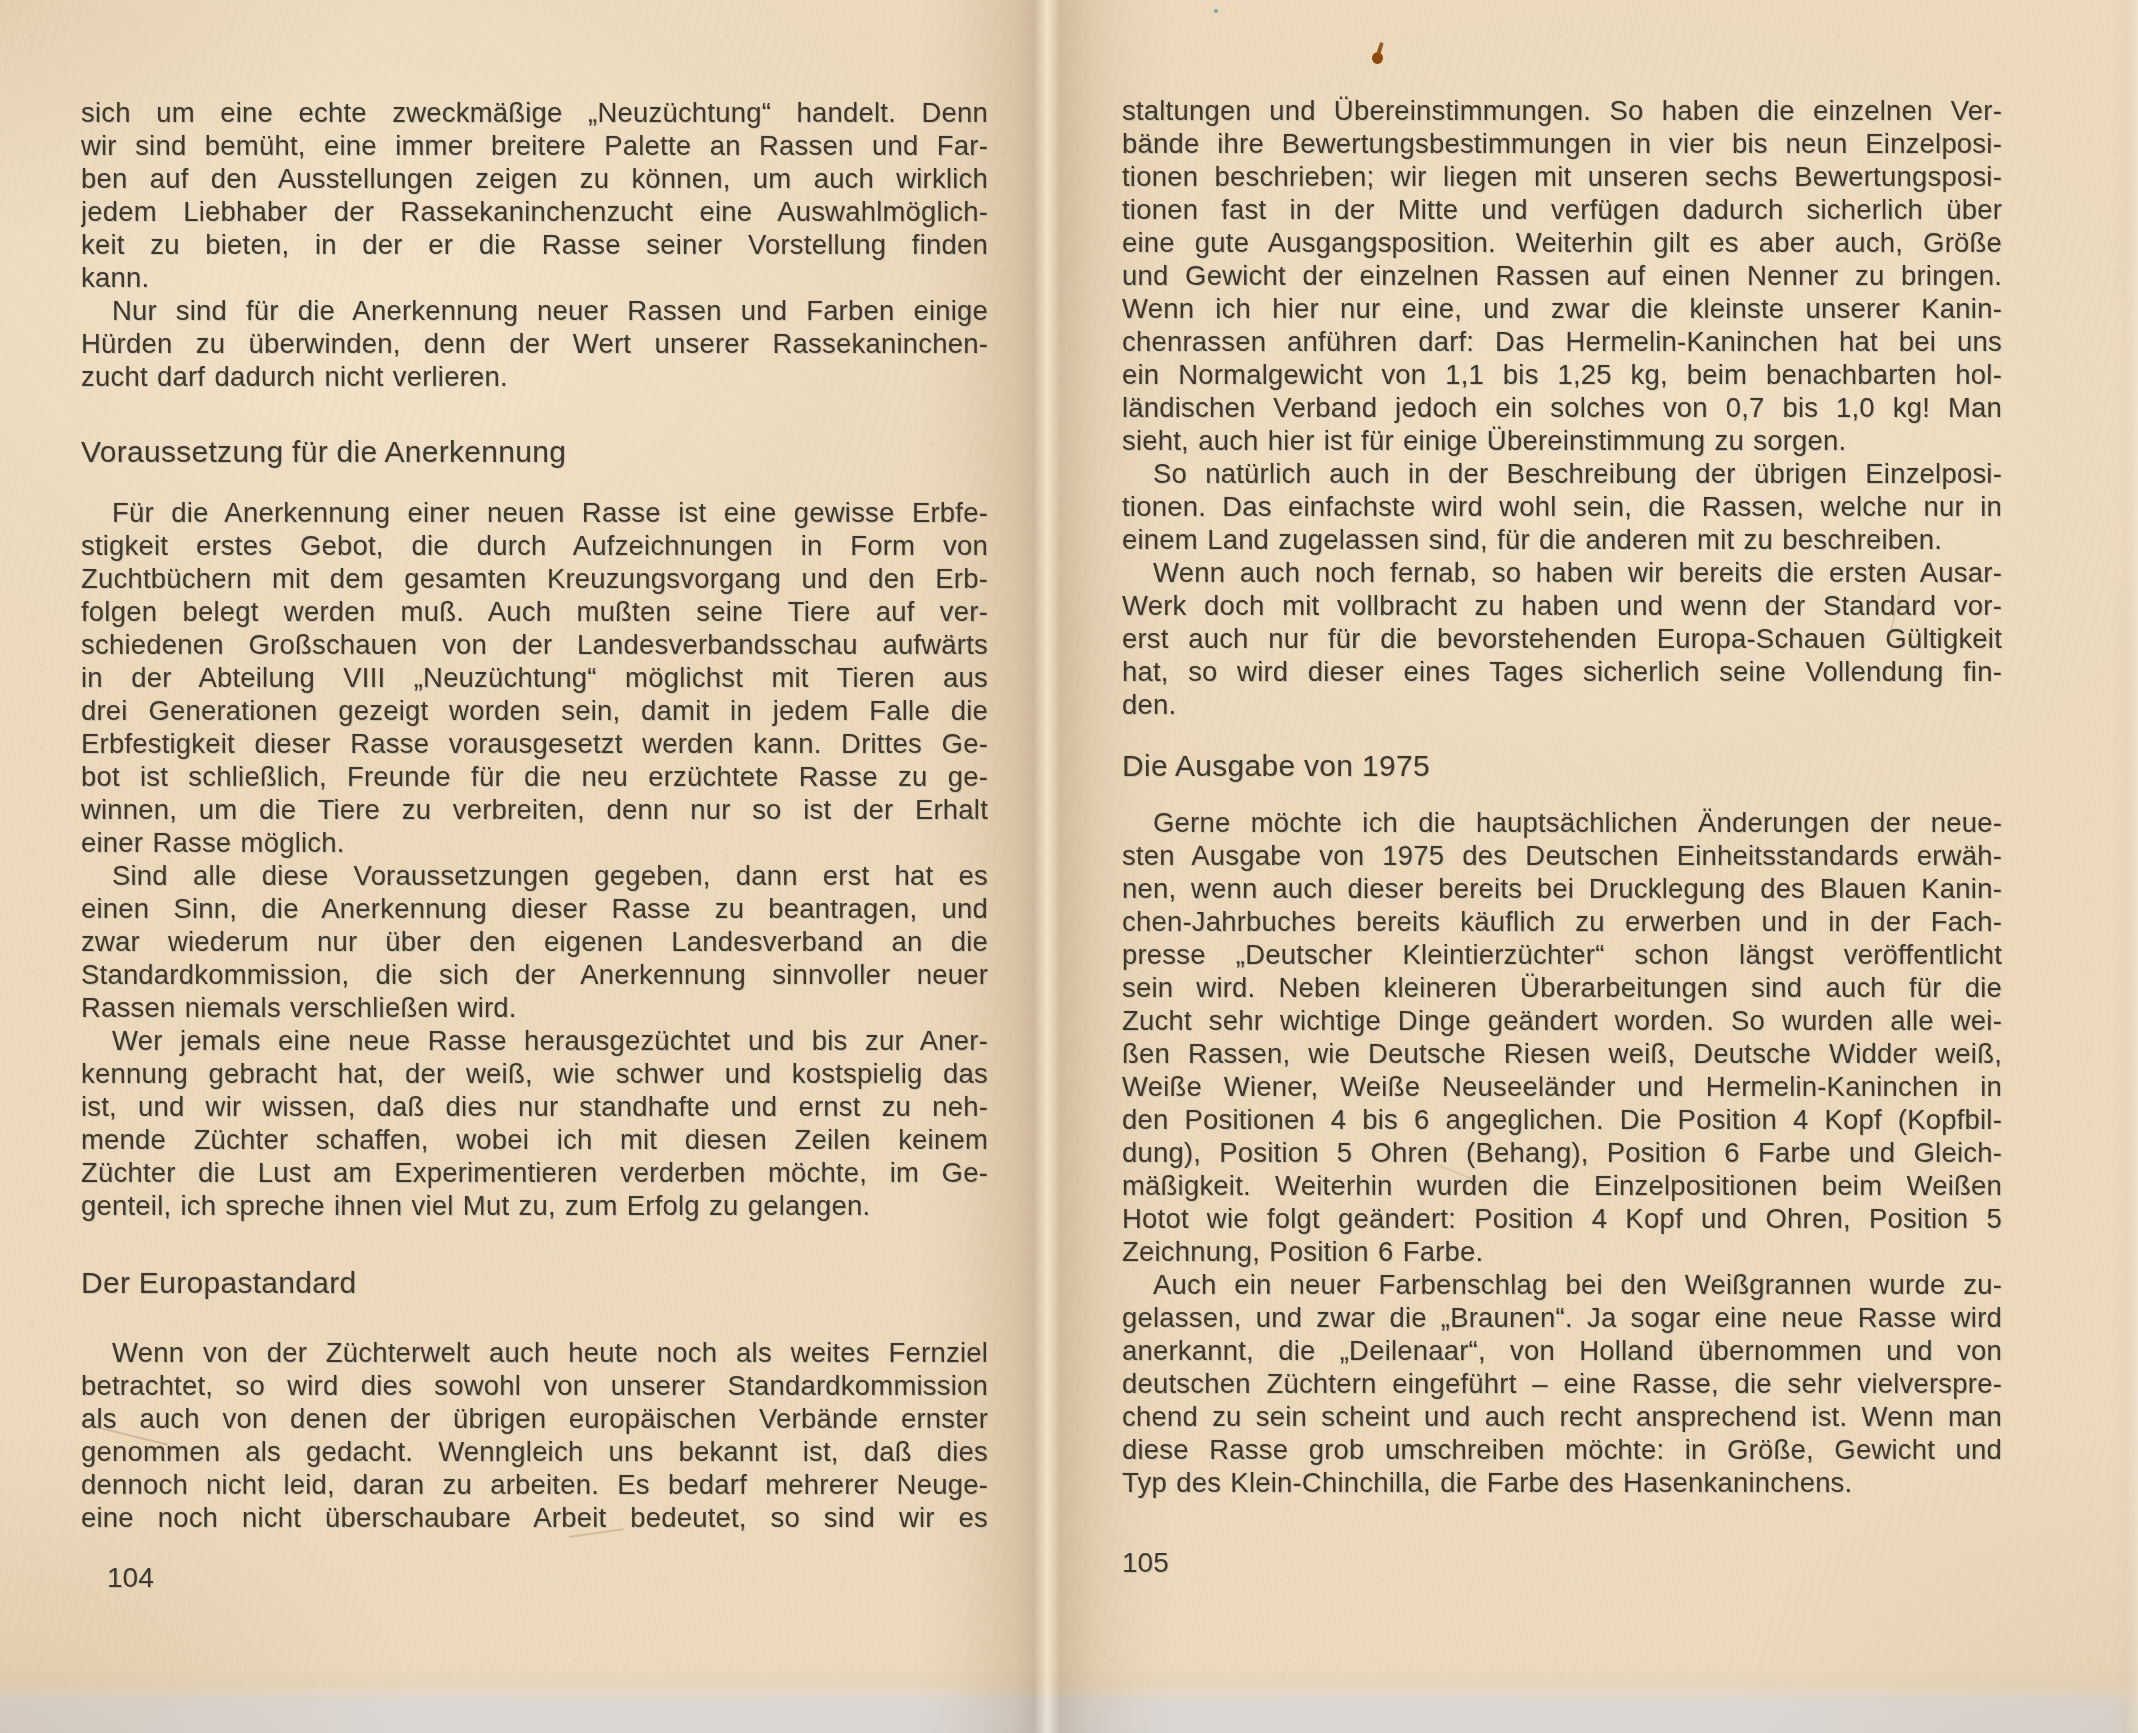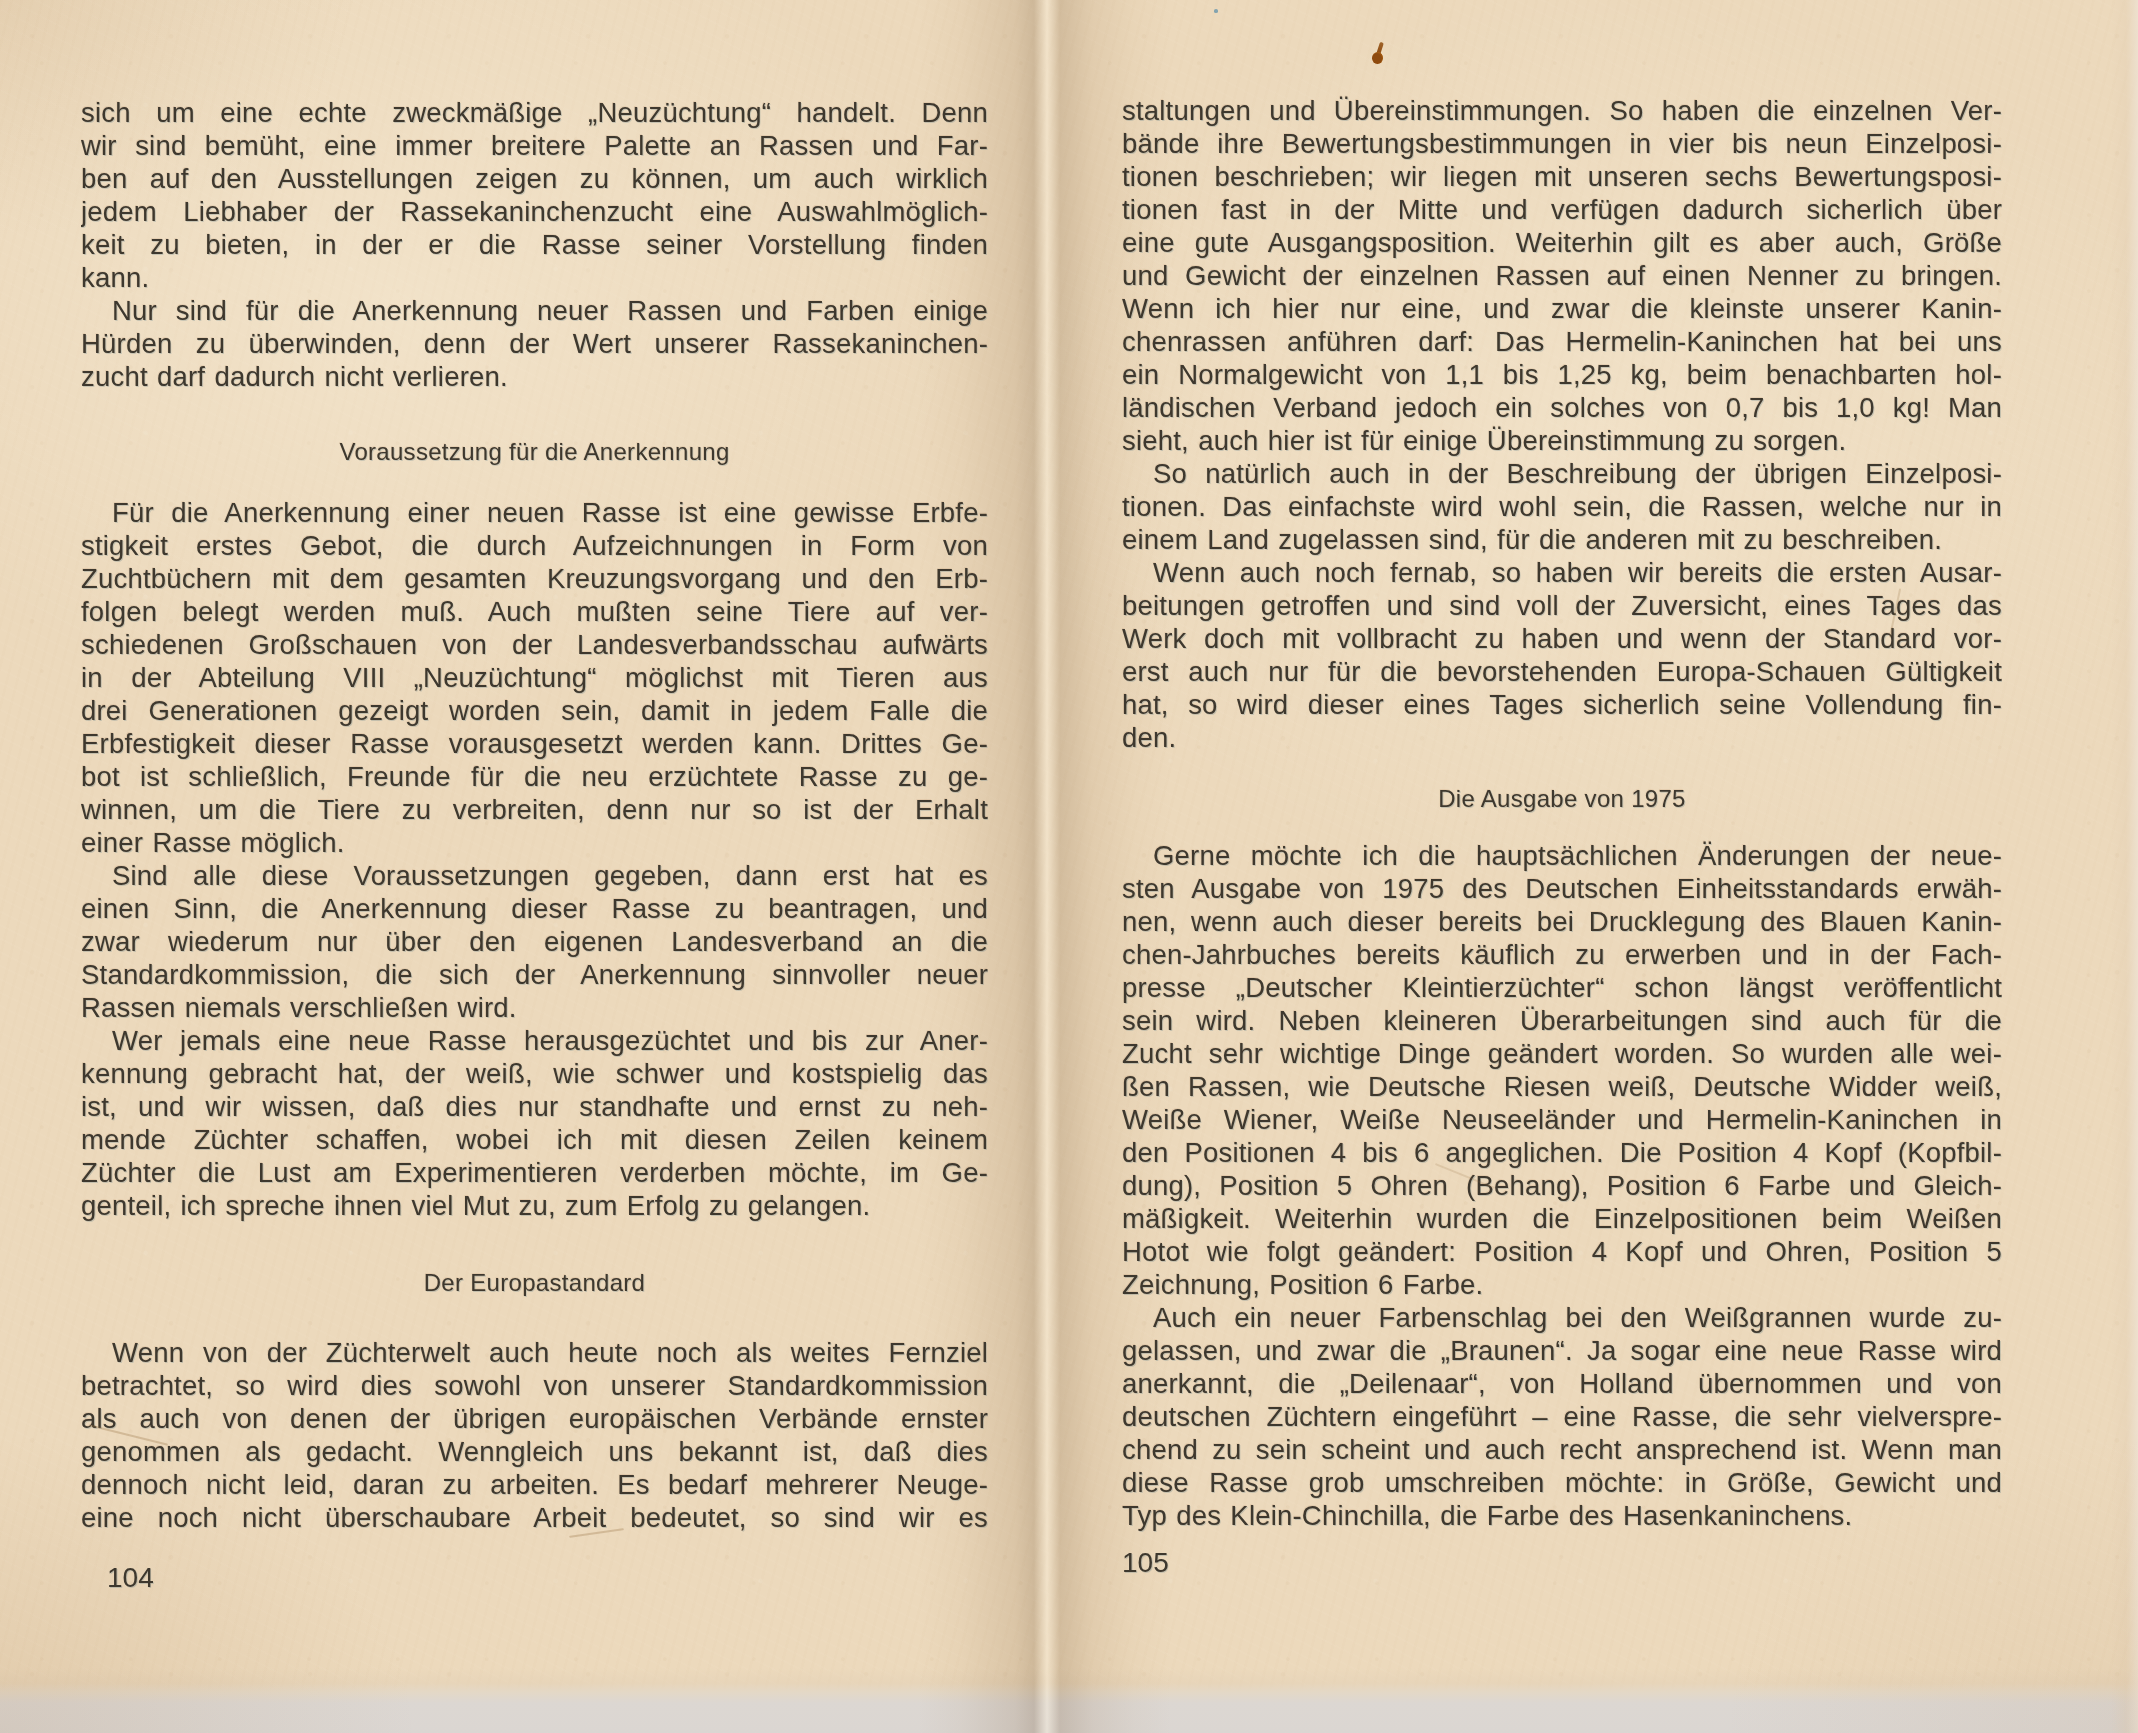--- a/index.html
+++ b/index.html
@@ -53,22 +53,21 @@
     overflow:hidden;
     text-align:justify;
     text-align-last:justify;
     letter-spacing:0.2px;
     word-spacing:1.4px;
     text-shadow:0.9px 1.2px 0 rgba(40,92,116,0.20), -0.6px -0.6px 0 rgba(152,82,30,0.10);
   }
   .line.last{text-align-last:left;}
   .line.indent{text-indent:31px;}
   .heading{
-    font-size:24px;line-height:33px;height:33px;
-    text-align:center;
+    font-size:30px;line-height:33px;height:33px;
     letter-spacing:0.3px;
     text-shadow:0.9px 1.2px 0 rgba(40,92,116,0.20), -0.6px -0.6px 0 rgba(152,82,30,0.10);
   }
   #col-left .heading.h-1{margin:42px 0 27.5px;}
   #col-left .heading.h-2{margin:44px 0 37px;}
   #col-right .heading.h-1{margin:28px 0 24px;}
   .pagenum{
     position:absolute;
     font-size:28px;line-height:33px;
     text-shadow:0.9px 1.2px 0 rgba(40,92,116,0.20);
@@ -165,21 +164,20 @@
         <div class="line">ländischen Verband jedoch ein solches von 0,7 bis 1,0 kg! Man</div>
         <div class="line last">sieht, auch hier ist für einige Übereinstimmung zu sorgen.</div>
       </div>
       <div class="para">
         <div class="line indent">So natürlich auch in der Beschreibung der übrigen Einzelposi-</div>
         <div class="line">tionen. Das einfachste wird wohl sein, die Rassen, welche nur in</div>
         <div class="line last">einem Land zugelassen sind, für die anderen mit zu beschreiben.</div>
       </div>
       <div class="para">
         <div class="line indent">Wenn auch noch fernab, so haben wir bereits die ersten Ausar-</div>
-        <div class="line">beitungen getroffen und sind voll der Zuversicht, eines Tages das</div>
         <div class="line">Werk doch mit vollbracht zu haben und wenn der Standard vor-</div>
         <div class="line">erst auch nur für die bevorstehenden Europa-Schauen Gültigkeit</div>
         <div class="line">hat, so wird dieser eines Tages sicherlich seine Vollendung fin-</div>
         <div class="line last">den.</div>
       </div>
       <div class="heading h-1">Die Ausgabe von 1975</div>
       <div class="para">
         <div class="line indent">Gerne möchte ich die hauptsächlichen Änderungen der neue-</div>
         <div class="line">sten Ausgabe von 1975 des Deutschen Einheitsstandards erwäh-</div>
         <div class="line">nen, wenn auch dieser bereits bei Drucklegung des Blauen Kanin-</div>

